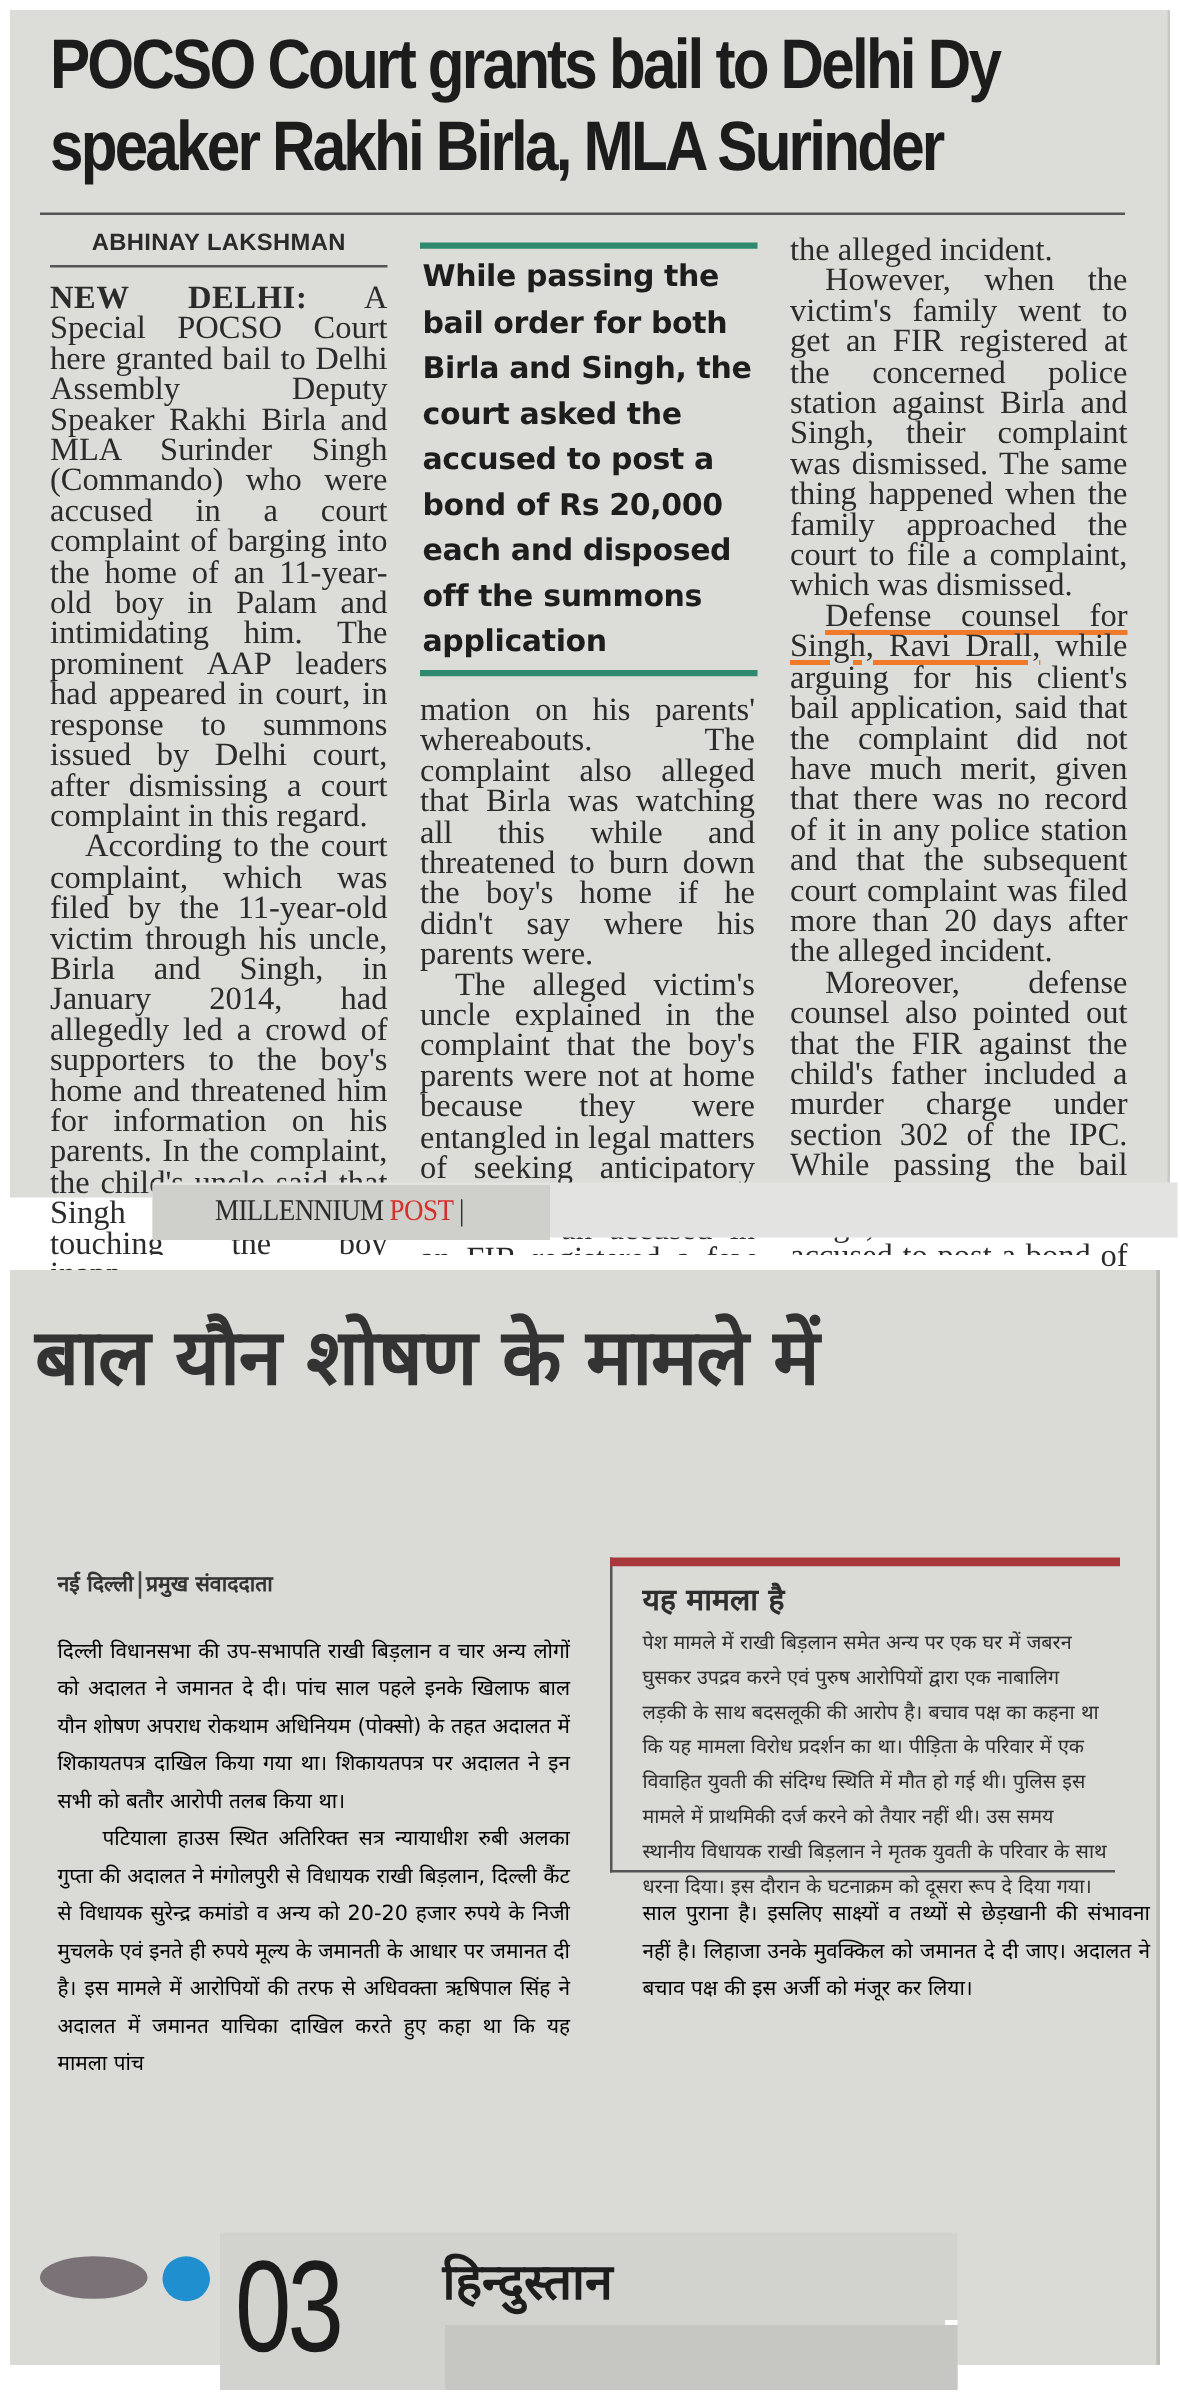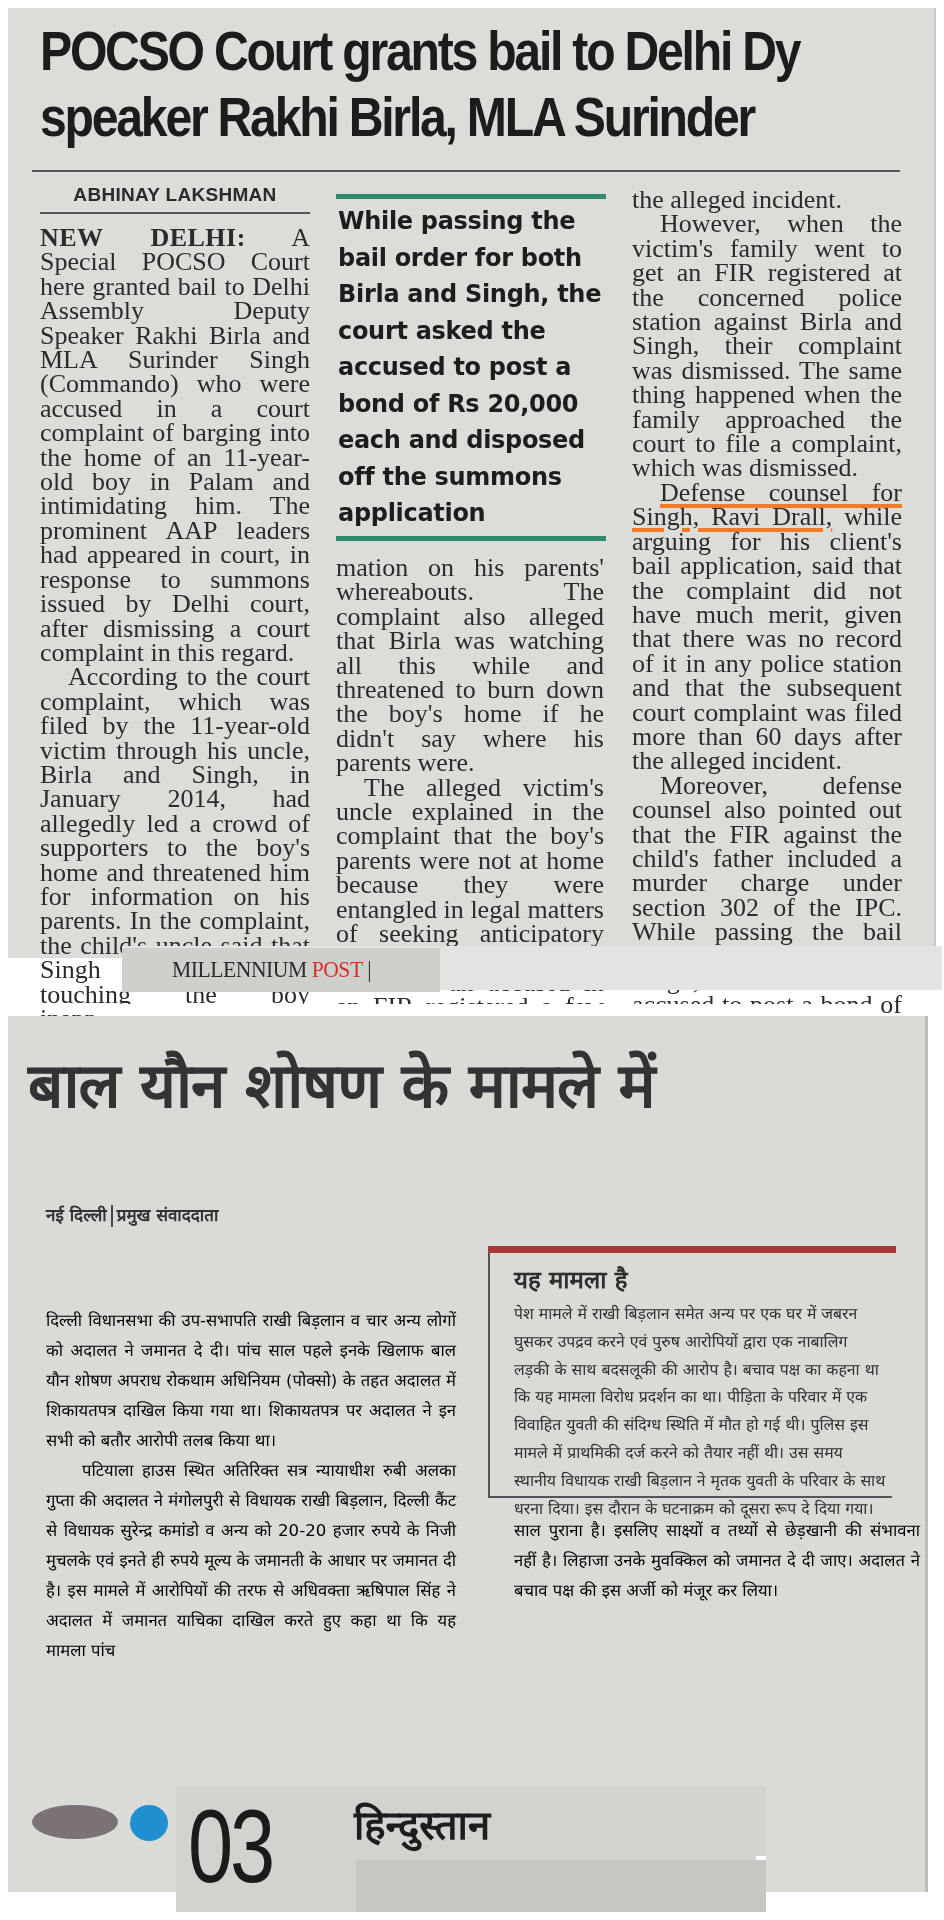--- a/index.html
+++ b/index.html
@@ -69,21 +69,21 @@
     position: absolute; left: 8px; top: 1016px; width: 920px; height: 876px;
     background: #dadad6;
     border-right: 3px solid #bdbdb8;
   }
   .headline-hi {
     position: absolute; left: 28px; top: 1036px; width: 820px;
     font-family: "DejaVu Sans", sans-serif; font-weight: 700; font-size: 62px;
     line-height: 100px; color: #333; letter-spacing: -1px;
   }
   .byline-hi {
-    position: absolute; left: 46px; top: 1203px; font-family: "DejaVu Sans", sans-serif;
+    position: absolute; left: 46px; top: 1255px; font-family: "DejaVu Sans", sans-serif;
     font-weight: 700; font-size: 17px; color: #333;
   }
   .byline-hi .sep { display: inline-block; width: 2px; height: 22px; background: #444; vertical-align: middle; margin: 0 4px; }
 
   .hcol {
     position: absolute; font-family: "DejaVu Sans", sans-serif; font-size: 16.6px;
     line-height: 30px; color: #000000; text-align: justify;
   }
   .hcol p.indent { text-indent: 36px; }
   .hcol1 { left: 46px; top: 1306px; width: 410px; }
@@ -144,21 +144,21 @@
 </div>
 
 <div class="col col2">
   <p>mation on his parents' whereabouts. The complaint also alleged that Birla was watching all this while and threatened to burn down the boy's home if he didn't say where his parents were.</p>
   <p class="indent">The alleged victim's uncle explained in the complaint that the boy's parents were not at home because they were entangled in legal matters of seeking anticipatory bail for the child's father, who was an accused in an FIR registered a few days before</p>
 </div>
 
 <div class="col col3">
   <p>the alleged incident.</p>
   <p class="indent">However, when the victim's family went to get an FIR registered at the concerned police station against Birla and Singh, their complaint was dismissed. The same thing happened when the family approached the court to file a complaint, which was dismissed.</p>
-  <p class="indent"><span class="hl-under">Defense counsel for Singh, Ravi Drall,</span><span> while arguing for his client's bail application, said that the complaint did not have much merit, given that there was no record of it in any police station and that the subsequent court complaint was filed more than 60 days after the alleged incident.</span></p>
+  <p class="indent"><span class="hl-under">Defense counsel for Singh, Ravi Drall,</span><span> while arguing for his client's bail application, said that the complaint did not have much merit, given that there was no record of it in any police station and that the subsequent court complaint was filed more than 20 days after the alleged incident.</span></p>
   <p class="indent">Moreover, defense counsel also pointed out that the FIR against the child's father included a murder charge under section 302 of the IPC. While passing the bail order for both Birla and Singh, the court asked the accused to post a bond of Rs 20,000 each and disposed off the summons application.</p>
 </div>
 
 <div class="masthead-strip"></div>
 <div class="masthead-box"></div>
 <div class="masthead">
   <span>MILLENNIUM </span><span class="accent">POST</span><span> |</span>
 </div>
 <div class="white-bar"></div>
 

